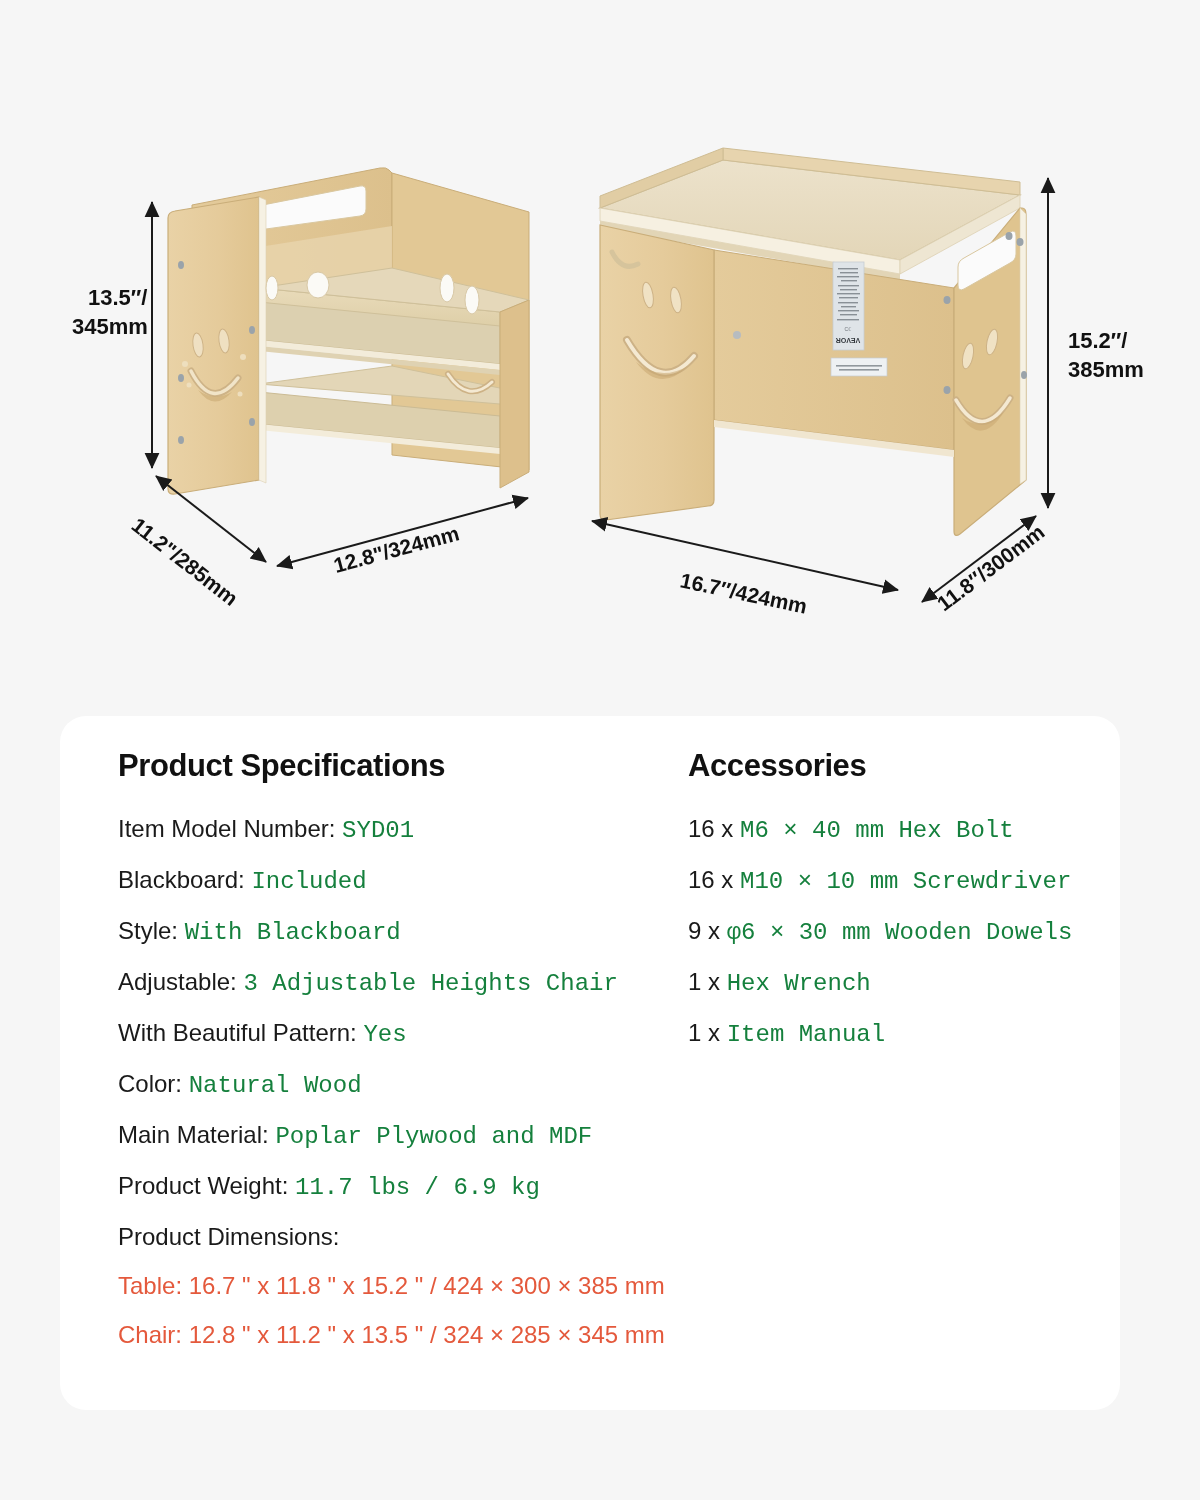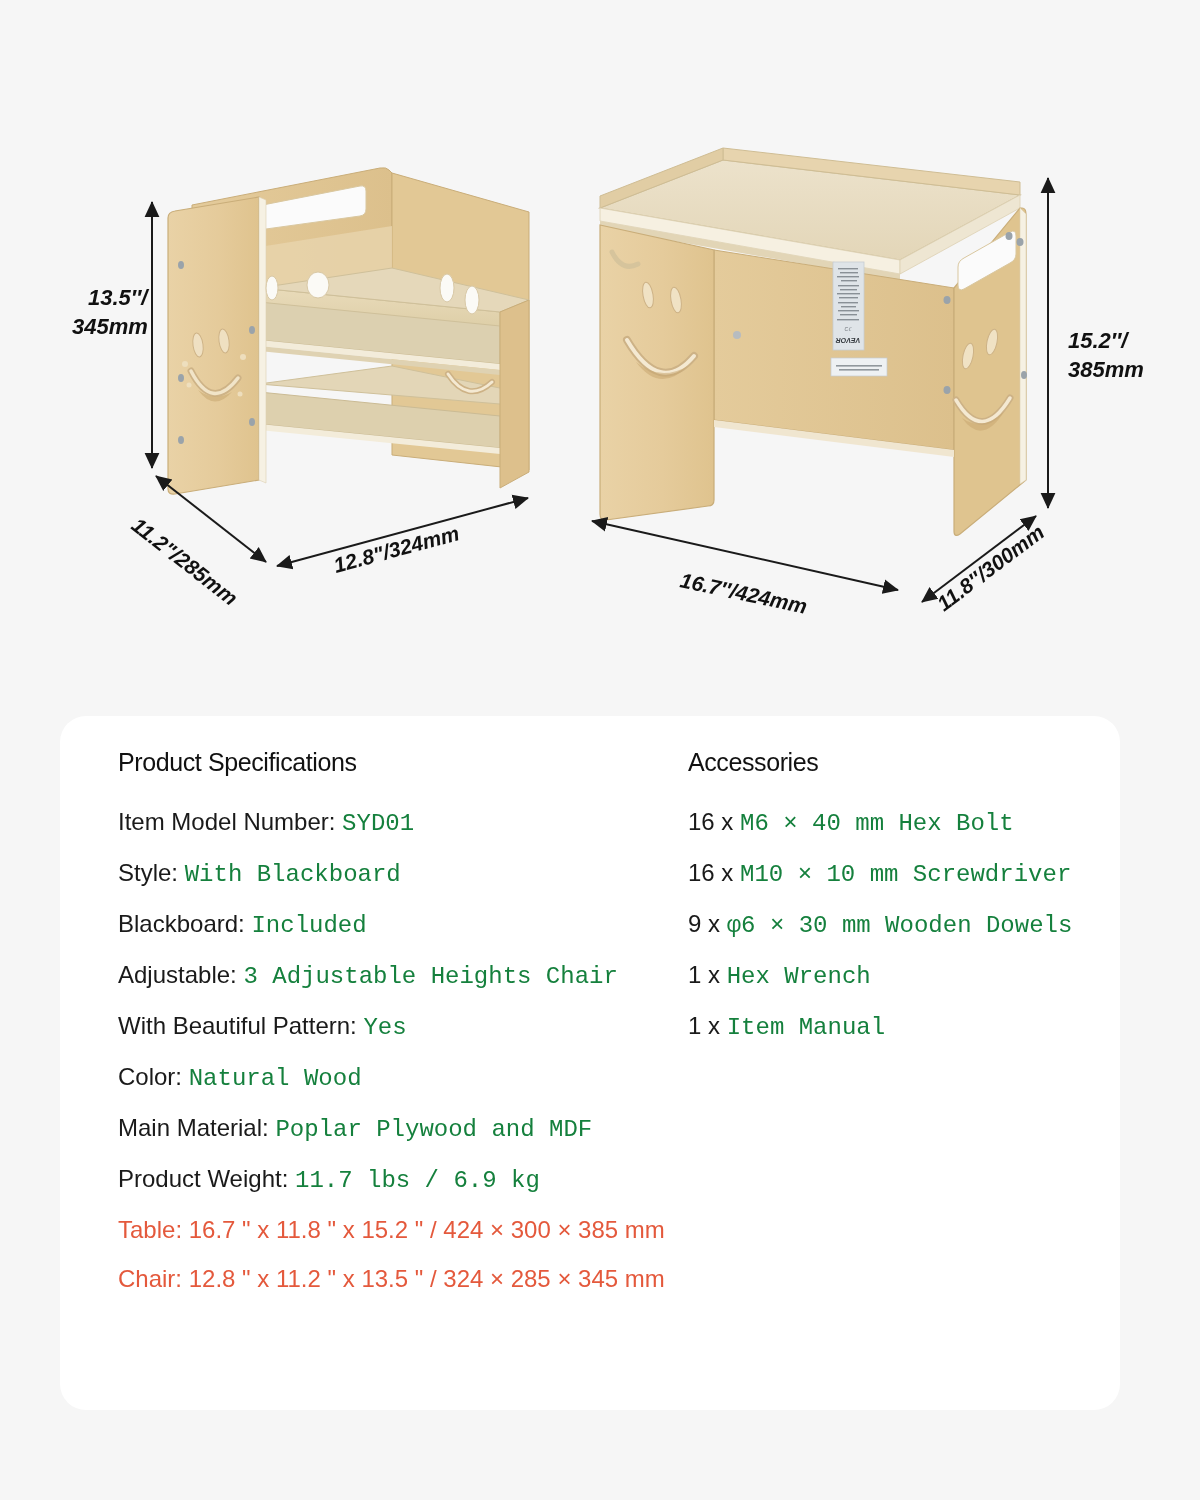--- a/index.html
+++ b/index.html
@@ -10,21 +10,21 @@
     background: #f6f6f6;
     font-family: "Liberation Sans", sans-serif;
     overflow: hidden;
     position: relative;
   }
 
   
   #illustration-area {
     position: absolute;
     left: 0; top: 0;
-    width: 1196px; height: 700px; font-style: italic;
+    width: 1196px; height: 700px;
   }
   #illustration-area svg { display: block; }
 
   .dim-text {
     font-family: "Liberation Sans", sans-serif;
     font-weight: bold;
     fill: #111111;
   }
 
   
@@ -39,22 +39,22 @@
   }
 
   .columns {
     display: flex;
     padding: 32px 0 0 58px;
   }
   .col-specs { width: 570px; }
   .col-acc   { width: 420px; }
 
   .section-heading {
-    font-size: 25px;
-    font-weight: normal;
+    font-size: 31px;
+    font-weight: bold;
     color: #111111;
     letter-spacing: -0.4px;
     margin-bottom: 20px;
   }
 
   .spec-list, .acc-list { list-style: none; }
 
   .spec-row, .acc-row {
     font-size: 24px;
     line-height: 49px;
@@ -275,27 +275,28 @@
 </svg>
 </div>
 
 <div id="info-card">
   <div class="columns">
 
     <div class="col-specs">
       <div class="section-heading">Product Specifications</div>
       <ul class="spec-list">
         <li class="spec-row"><span>Item Model Number:</span> <span class="val">SYD01</span></li>
+        <li class="spec-row"><span>Blackboard:</span> <span class="val">Included</span></li>
         <li class="spec-row"><span>Style:</span> <span class="val">With Blackboard</span></li>
-        <li class="spec-row"><span>Blackboard:</span> <span class="val">Included</span></li>
         <li class="spec-row"><span>Adjustable:</span> <span class="val">3 Adjustable Heights Chair</span></li>
         <li class="spec-row"><span>With Beautiful Pattern:</span> <span class="val">Yes</span></li>
         <li class="spec-row"><span>Color:</span> <span class="val">Natural Wood</span></li>
         <li class="spec-row"><span>Main Material:</span> <span class="val"> Poplar Plywood and MDF</span></li>
         <li class="spec-row"><span>Product Weight:</span> <span class="val"> 11.7 lbs / 6.9 kg</span></li>
+        <li class="spec-row"><span>Product Dimensions:</span></li>
         <li class="spec-row full-orange">Table: 16.7 " x 11.8 " x 15.2 " / 424 × 300 × 385 mm</li>
         <li class="spec-row full-orange">Chair: 12.8 " x 11.2 " x 13.5 " / 324 × 285 × 345 mm</li>
       </ul>
     </div>
 
     <div class="col-acc">
       <div class="section-heading">Accessories</div>
       <ul class="acc-list">
         <li class="acc-row"><span class="qty">16 x </span><span class="val">M6 × 40 mm Hex Bolt</span></li>
         <li class="acc-row"><span class="qty">16 x </span><span class="val">M10 × 10 mm Screwdriver</span></li>

